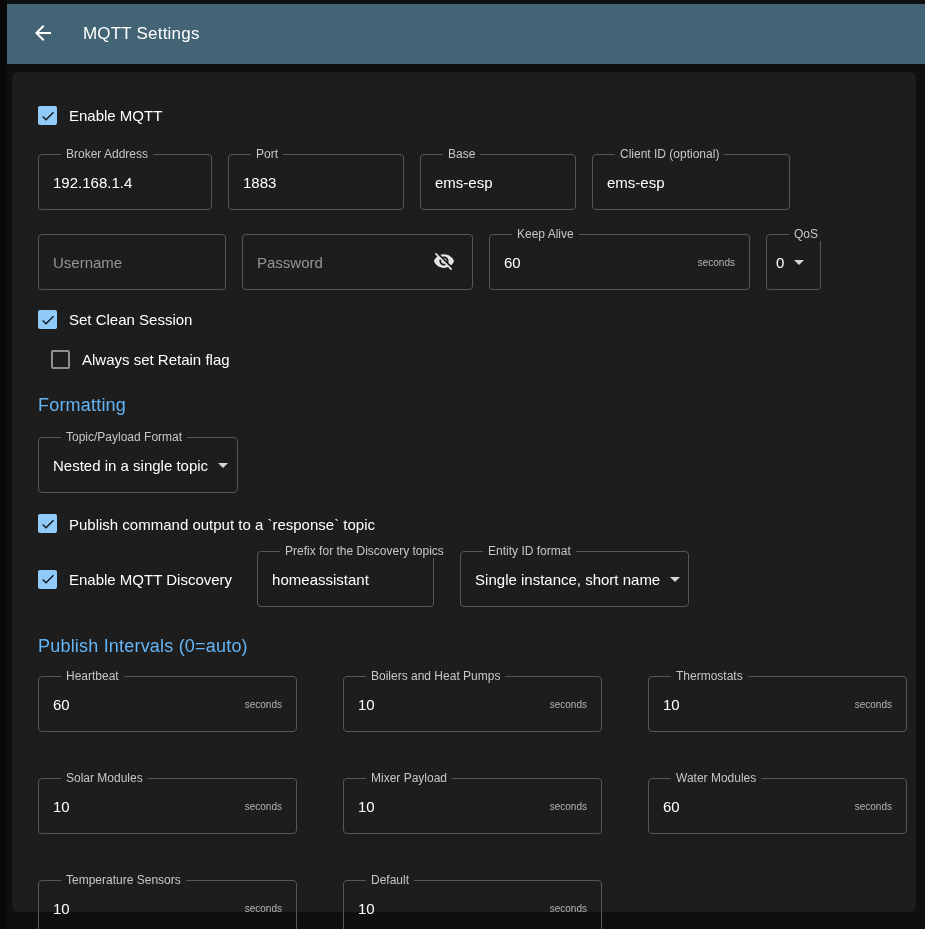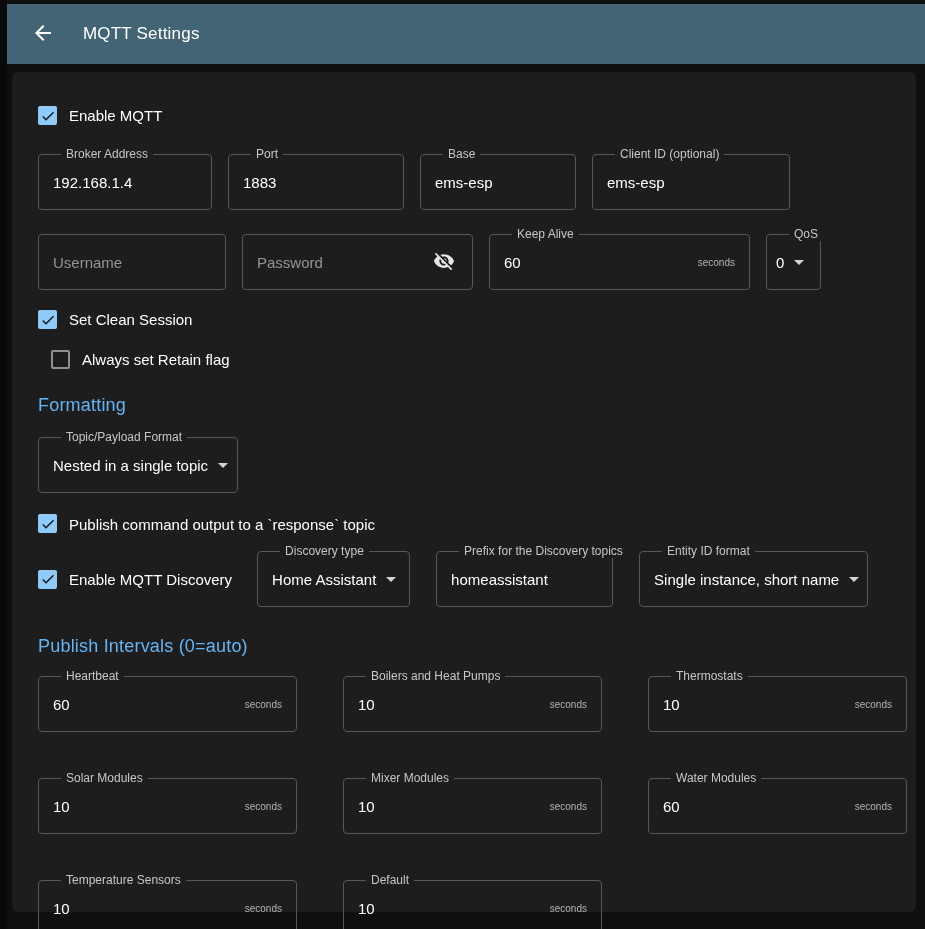--- a/index.html
+++ b/index.html
@@ -220,25 +220,20 @@
     <span class="cb-label">Publish command output to a `response` topic</span>
   </div>
 
   <div class="discovery-row">
     <span class="cb checked">
       <svg viewBox="0 0 24 24">
           <path d="M9 16.17L4.83 12l-1.42 1.41L9 19 21 7l-1.41-1.41z"></path>
         </svg>
     </span>
     <span class="cb-label">Enable MQTT Discovery</span>
-    <div class="field w-disctype">
-      <span class="flabel">Discovery type</span>
-      <span class="fvalue">Home Assistant</span>
-      <span class="caret tight"></span>
-    </div>
     <div class="field w-prefix">
       <span class="flabel">Prefix for the Discovery topics</span>
       <span class="fvalue">homeassistant</span>
     </div>
     <div class="field w-entity">
       <span class="flabel">Entity ID format</span>
       <span class="fvalue">Single instance, short name</span>
       <span class="caret tight"></span>
     </div>
   </div>
@@ -260,21 +255,21 @@
       <span class="flabel">Thermostats</span>
       <span class="fvalue">10</span>
       <span class="fsuffix">seconds</span>
     </div>
     <div class="field">
       <span class="flabel">Solar Modules</span>
       <span class="fvalue">10</span>
       <span class="fsuffix">seconds</span>
     </div>
     <div class="field">
-      <span class="flabel">Mixer Modules</span>
+      <span class="flabel">Mixer Payload</span>
       <span class="fvalue">10</span>
       <span class="fsuffix">seconds</span>
     </div>
     <div class="field">
       <span class="flabel">Water Modules</span>
       <span class="fvalue">60</span>
       <span class="fsuffix">seconds</span>
     </div>
     <div class="field">
       <span class="flabel">Temperature Sensors</span>

